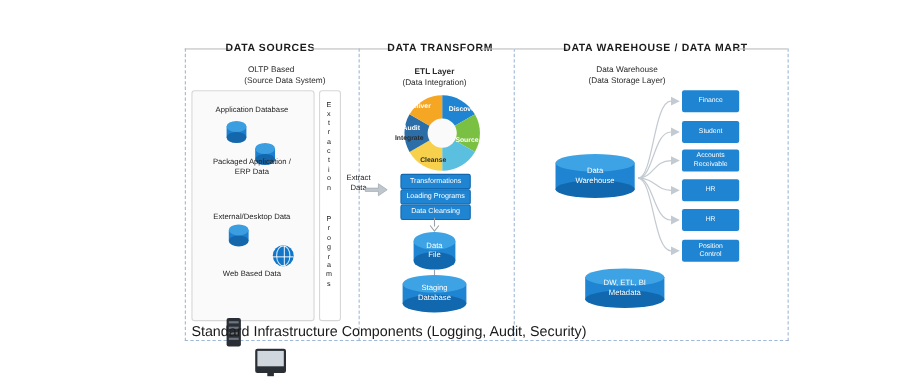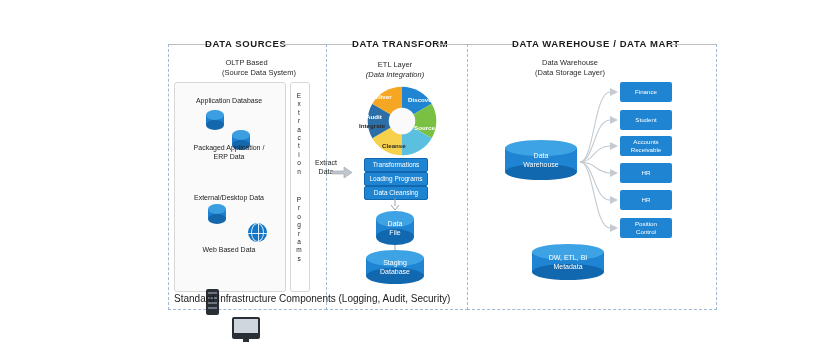--- a/index.html
+++ b/index.html
@@ -87,21 +87,21 @@
   .vcol{
     position:absolute;text-align:center;font-size:6.5px;color:#222;line-height:8.4px;
     letter-spacing:0;
   }
   .seg-label{
     position:absolute;font-size:6.2px;color:#fff;font-weight:bold;white-space:nowrap;
   }
   .seg-label.dark{color:#2b2b2b;}
 
   
-  .foot{font-size:10px;color:#1b1b1b;white-space:nowrap;}
+  .foot{font-size:13px;color:#1b1b1b;white-space:nowrap;}
 
   
   .alabel{font-size:7px;color:#1b1b1b;text-align:center;line-height:9px;white-space:nowrap;}
 
   svg{overflow:visible;}
 </style>
 </head>
 <body>
 
 <div class="canvas">
@@ -118,22 +118,22 @@
   <div class="abs sect-title" style="left:512px;top:38px;width:160px;">DATA WAREHOUSE / DATA MART</div>
   <div class="sect-rule" style="left:668px;top:44px;width:48px;"></div>
 
   <div class="frame" style="left:168px;top:44px;width:157px;height:265px;border-top:none;"></div>
   <div class="frame" style="left:325px;top:44px;width:142px;height:265px;border-top:none;border-left:none;"></div>
   <div class="frame" style="left:467px;top:44px;width:249px;height:265px;border-top:none;border-left:none;"></div>
 
   <div class="abs cap" style="left:168px;top:58px;width:157px;">OLTP Based</div>
   <div class="abs cap" style="left:168px;top:68px;width:182px;">(Source Data System)</div>
 
-  <div class="abs cap" style="left:340px;top:60px;width:110px;">ETL Layer</div>
-  <div class="abs cap" style="left:340px;top:70px;width:110px;font-style:italic;">(Data Integration)</div>
+  <div class="abs cap" style="left:340px;top:60px;width:110px;font-weight:bold;">ETL Layer</div>
+  <div class="abs cap" style="left:340px;top:70px;width:110px;">(Data Integration)</div>
 
   <div class="abs cap" style="left:480px;top:58px;width:180px;">Data Warehouse</div>
   <div class="abs cap" style="left:480px;top:68px;width:180px;">(Data Storage Layer)</div>
 
   <div class="panel" style="left:174px;top:82px;width:110px;height:208px;"></div>
 
   <div class="abs grp-label" style="left:174px;top:97px;width:110px;">Application Database</div>
   <div class="cyl abs" style="left:206px;top:110px;width:18px;height:20px;">
     <div class="body"></div>
       <div class="bot"></div>

